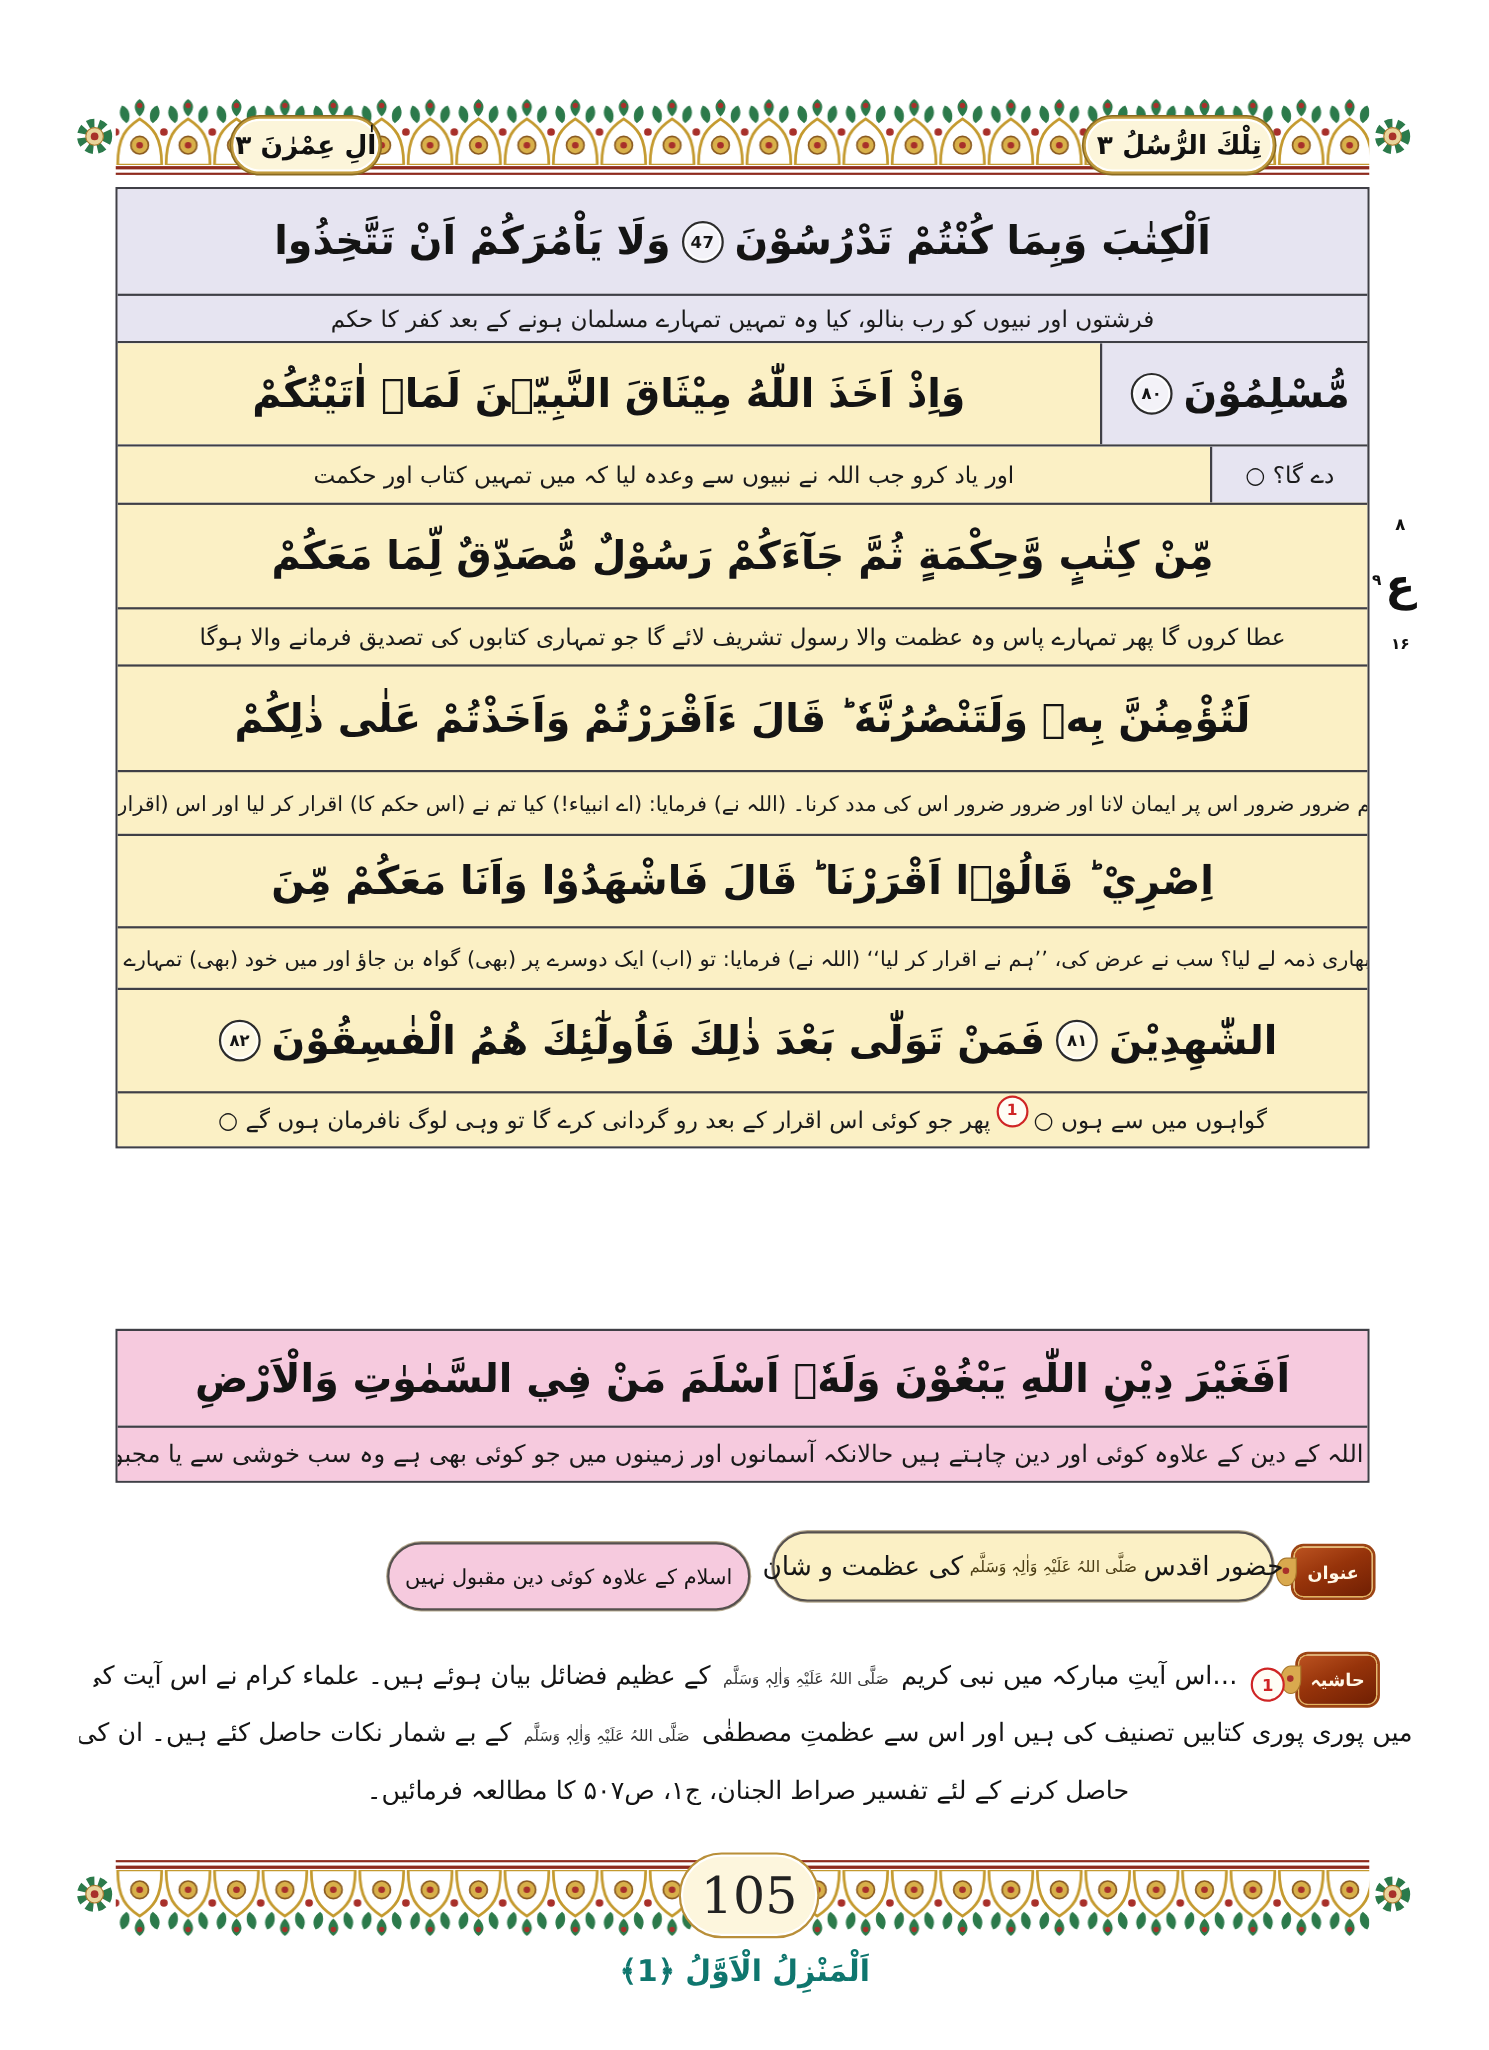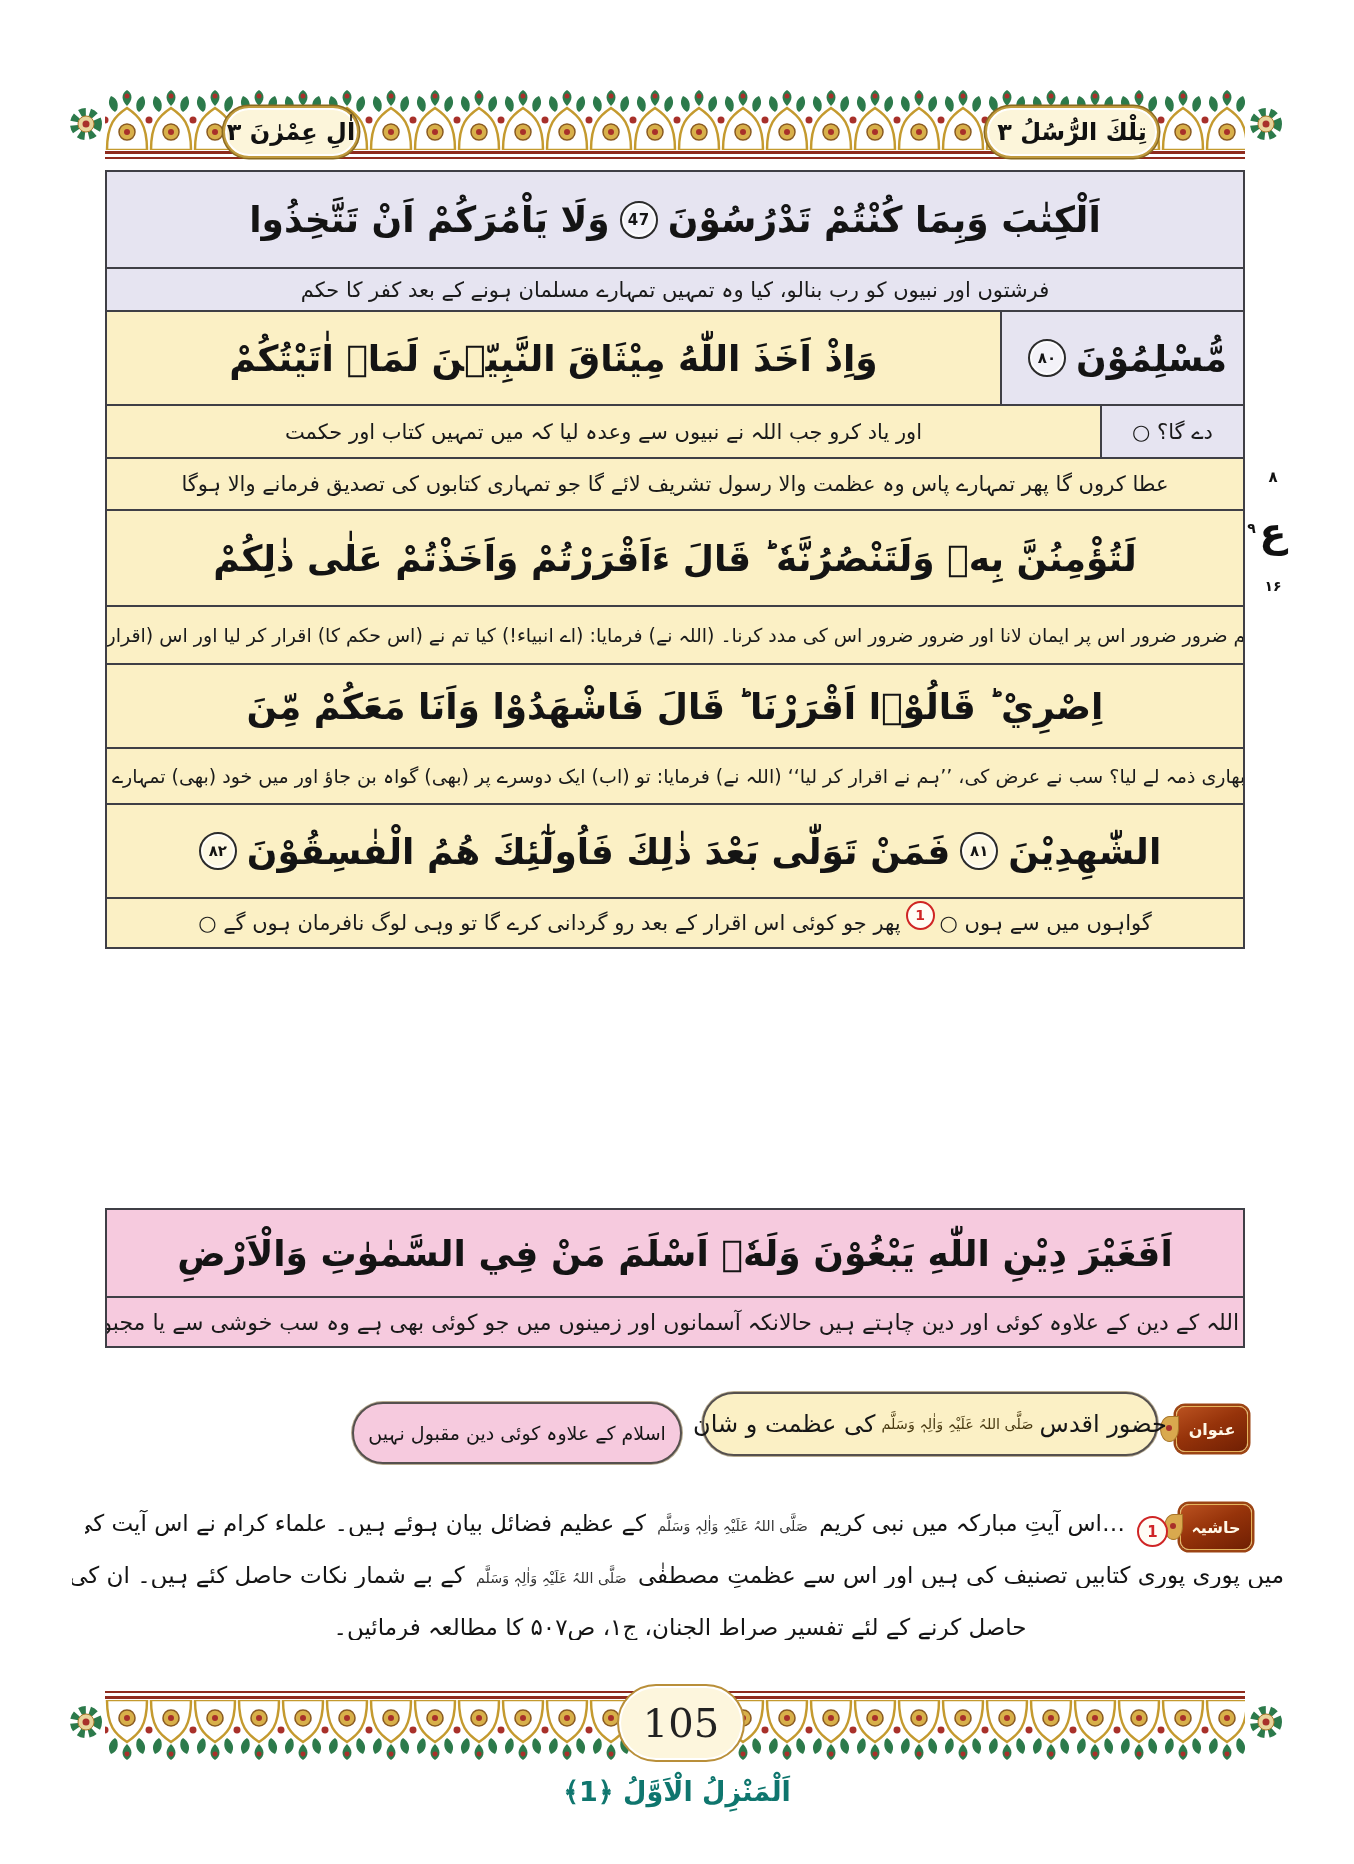--- a/index.html
+++ b/index.html
@@ -40,21 +40,21 @@
   .rosette{position:absolute;width:36px;height:36px;}
 
   
   .cart{position:absolute;background:#fcf5da;border:2px solid #c09a3e;
         border-radius:26px;display:flex;align-items:center;justify-content:center;
         font-size:24px;font-weight:bold;color:#111;
         box-shadow:inset 0 0 0 2px #ffffff,0 0 0 1.5px #8a6a20;direction:rtl;white-space:nowrap;}
   .pagecart{position:absolute;left:617px;top:1684px;width:124px;height:74px;
         background:#fdf6dd;border:2.5px solid #b98f3a;border-radius:40px;
         display:flex;align-items:center;justify-content:center;
-        font-family:"DejaVu Serif",serif;font-size:40px;color:#222;
+        font-family:"DejaVu Serif",serif;font-size:46px;color:#222;
         box-shadow:inset 0 0 0 2px #fff;z-index:5;}
 
   
   .pill{position:absolute;display:flex;align-items:center;justify-content:center;
         border:2.5px solid #55504e;border-radius:999px;direction:rtl;white-space:nowrap;
         color:#161616;box-shadow:0 0 0 1px #b7ab90;}
   .pill .honorific{font-size:0.6em;margin:0 6px;color:#4a3b12;}
   .badge{position:absolute;background:linear-gradient(155deg,#bb5220 0%,#96330a 45%,#701f03 100%);
         border:1.5px solid #e4b45c;border-radius:9px;color:#fff7e6;
         display:flex;align-items:center;justify-content:center;font-size:16px;font-weight:bold;
@@ -110,21 +110,21 @@
     <circle cx="18" cy="18" r="12" fill="none" stroke="#2c7a4b" stroke-width="8" stroke-dasharray="6 4"></circle>
     <circle cx="18" cy="18" r="8" fill="#e8d49a" stroke="#a8762a"></circle>
       <circle cx="18" cy="18" r="3.5" fill="#a8302a"></circle>
   </svg>
   <svg class="rosette" style="left:1248px;top:106px;" viewBox="0 0 36 36">
     <circle cx="18" cy="18" r="12" fill="none" stroke="#2c7a4b" stroke-width="8" stroke-dasharray="6 4"></circle>
     <circle cx="18" cy="18" r="8" fill="#e8d49a" stroke="#a8762a"></circle>
       <circle cx="18" cy="18" r="3.5" fill="#a8302a"></circle>
   </svg>
 
-  <div class="cart" style="left:223px;top:106px;width:132px;height:48px;">اٰلِ عِمْرٰنَ ۳</div>
+  <div class="cart" style="left:210px;top:106px;width:132px;height:48px;">اٰلِ عِمْرٰنَ ۳</div>
   <div class="cart" style="left:985px;top:106px;width:170px;height:48px;">تِلْكَ الرُّسُلُ ۳</div>
 
   <div class="ruku">
     <span class="t">۸</span>
     <span class="ain"><span>ع</span><sub>۹</sub></span>
     <span class="b">۱۶</span>
   </div>
 
   <div class="textcol">
 
@@ -144,20 +144,21 @@
         <span class="anum">۸۰</span>
       </div>
       <div class="seg yel ar" style="width:893px;">وَاِذْ اَخَذَ اللّٰهُ مِيْثَاقَ النَّبِيّٖنَ لَمَاۤ اٰتَيْتُكُمْ</div>
     </div>
 
     <div class="row split" style="height:53px;">
       <div class="seg lav ur right-seg" style="width:143px;">دے گا؟ ○</div>
       <div class="seg yel ur" style="width:993px;">اور یاد کرو جب اللہ نے نبیوں سے وعدہ لیا کہ میں تمہیں کتاب اور حکمت</div>
     </div>
 
+    <div class="row ar yel" style="height:95px;">مِّنْ كِتٰبٍ وَّحِكْمَةٍ ثُمَّ جَآءَكُمْ رَسُوْلٌ مُّصَدِّقٌ لِّمَا مَعَكُمْ</div>
 
     <div class="row ur yel" style="height:52px;">عطا کروں گا پھر تمہارے پاس وہ عظمت والا رسول تشریف لائے گا جو تمہاری کتابوں کی تصدیق فرمانے والا ہوگا</div>
 
     <div class="row ar yel" style="height:96px;">لَتُؤْمِنُنَّ بِهٖ وَلَتَنْصُرُنَّهٗ ؕ قَالَ ءَاَقْرَرْتُمْ وَاَخَذْتُمْ عَلٰى ذٰلِكُمْ</div>
 
     <div class="row ur yel small" style="height:58px;">تو تم ضرور ضرور اس پر ایمان لانا اور ضرور ضرور اس کی مدد کرنا۔ (اللہ نے) فرمایا: (اے انبیاء!) کیا تم نے (اس حکم کا) اقرار کر لیا اور اس (اقرار) پر</div>
 
     <div class="row ar yel" style="height:84px;">اِصْرِيْ ؕ قَالُوْۤا اَقْرَرْنَا ؕ قَالَ فَاشْهَدُوْا وَاَنَا مَعَكُمْ مِّنَ</div>
 
     <div class="row ur yel small" style="height:56px;">میرا بھاری ذمہ لے لیا؟ سب نے عرض کی، ’’ہم نے اقرار کر لیا‘‘ (اللہ نے) فرمایا: تو (اب) ایک دوسرے پر (بھی) گواہ بن جاؤ اور میں خود (بھی) تمہارے ساتھ</div>

